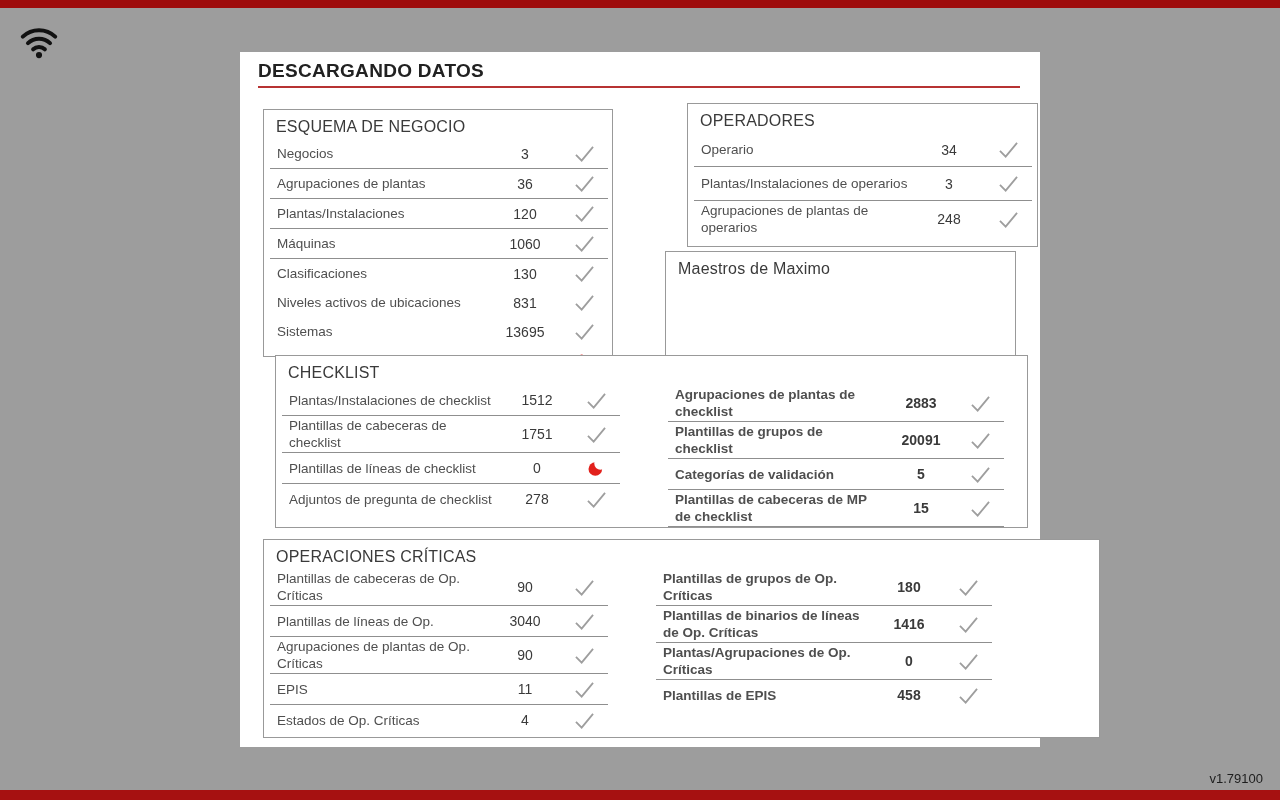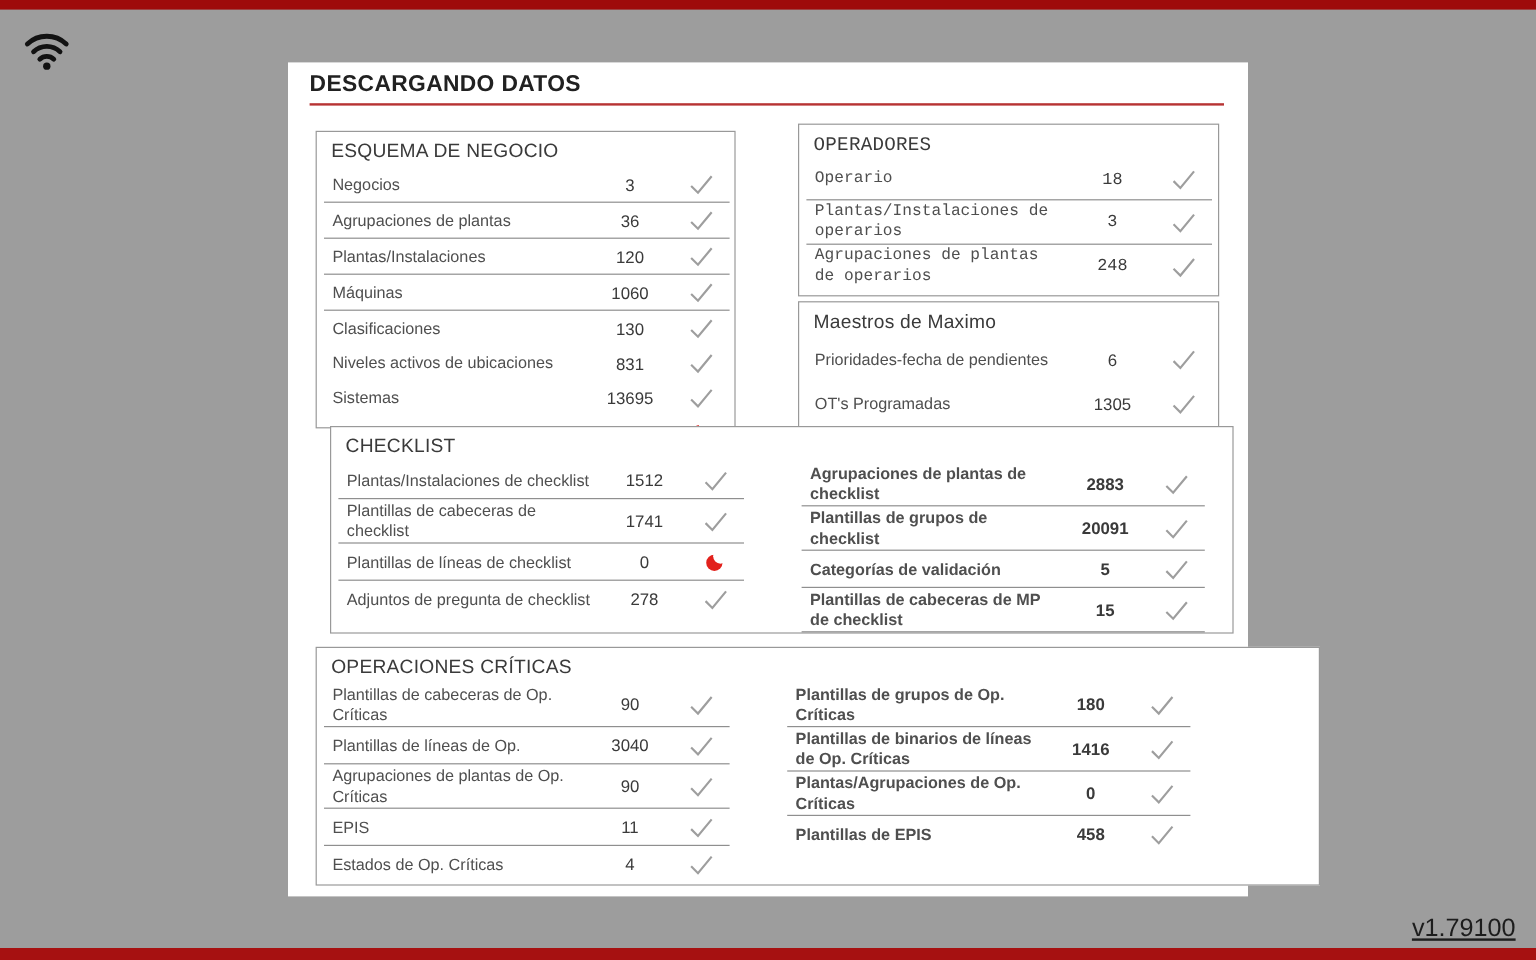--- a/index.html
+++ b/index.html
@@ -27,21 +27,21 @@
   }
   .box{
     position:absolute;background:#fff;
     border:1px solid #999;box-sizing:border-box;
   }
   .box h2{
     margin:8px 0 3px 12px;
     font-size:16px;font-weight:400;color:#3a3a3a;letter-spacing:.2px;
   }
   .box-esquema{left:23px;top:57px;width:350px;height:248px;}
-  .box-operadores{left:425px;top:51px;width:351px;height:144px;font-family:Liberation Mono, monospace;}
+  .box-operadores{left:447px;top:51px;width:351px;height:144px;}
   .box-maestros{left:425px;top:199px;width:351px;height:112px;}
   .box-checklist{left:23px;top:303px;width:753px;height:173px;margin-left:12px;}
   .box-operaciones{left:23px;top:487px;width:837px;height:199px;}
   .cols{display:flex;}
   .col{box-sizing:border-box;}
   .col-0{margin-left:6px;width:338px;}
   .col-1{margin-left:48px;width:336px;font-weight:bold;}
   .row{
     display:flex;align-items:center;
     min-height:27px;padding:1px 0;
@@ -55,21 +55,21 @@
     font-size:13.5px;line-height:17px;color:#4f4f4f;
   }
   .val{
     width:70px;text-align:center;flex:none;
     font-size:14px;color:#3a3a3a;
   }
   .stat{width:48px;text-align:center;flex:none;line-height:0;}
   .stat svg{display:inline-block;vertical-align:middle;}
   .version{
     position:absolute;right:17px;bottom:14px;
-    font-size:21px;color:#1d1d1d;text-decoration:underline;
+    font-size:13px;color:#1d1d1d;
   }
 </style>
 </head>
 <body>
 
 <div class="bar top"></div>
 
 <span class="wifi">
   <svg viewBox="0 0 24 21" width="40" height="34">
     <path d="M2 7.2 A14.5 14.5 0 0 1 22 7.2" stroke="#121212" stroke-width="2.5" fill="none" stroke-linecap="round"></path>
@@ -147,21 +147,21 @@
         </div>
       </div>
   </div>
 
   <div class="box box-operadores">
     <h2>OPERADORES</h2>
     <div class="cols">
         <div class="col col-0">
           <div class="row divider">
             <span class="lbl">Operario</span>
-            <span class="val">18</span>
+            <span class="val">34</span>
             <span class="stat"><svg viewBox="0 0 24 20" width="23" height="19">
                 <path d="M3 11.5 L9 17.5 L21 3" stroke="#9e9e9e" stroke-width="1.9" fill="none"></path>
               </svg></span>
           </div>
           <div class="row divider">
             <span class="lbl">Plantas/Instalaciones de operarios</span>
             <span class="val">3</span>
             <span class="stat"><svg viewBox="0 0 24 20" width="23" height="19">
                 <path d="M3 11.5 L9 17.5 L21 3" stroke="#9e9e9e" stroke-width="1.9" fill="none"></path>
               </svg></span>
@@ -172,54 +172,36 @@
             <span class="stat"><svg viewBox="0 0 24 20" width="23" height="19">
                 <path d="M3 11.5 L9 17.5 L21 3" stroke="#9e9e9e" stroke-width="1.9" fill="none"></path>
               </svg></span>
           </div>
         </div>
       </div>
   </div>
 
   <div class="box box-maestros">
     <h2>Maestros de Maximo</h2>
-    <div class="cols">
-        <div class="col col-0">
-          <div class="row">
-            <span class="lbl">Prioridades-fecha de pendientes</span>
-            <span class="val">6</span>
-            <span class="stat"><svg viewBox="0 0 24 20" width="23" height="19">
-                <path d="M3 11.5 L9 17.5 L21 3" stroke="#9e9e9e" stroke-width="1.9" fill="none"></path>
-              </svg></span>
-          </div>
-          <div class="row">
-            <span class="lbl">OT's Programadas</span>
-            <span class="val">1305</span>
-            <span class="stat"><svg viewBox="0 0 24 20" width="23" height="19">
-                <path d="M3 11.5 L9 17.5 L21 3" stroke="#9e9e9e" stroke-width="1.9" fill="none"></path>
-              </svg></span>
-          </div>
-        </div>
-      </div>
   </div>
 
   <div class="box box-checklist">
     <h2>CHECKLIST</h2>
     <div class="cols">
       <div class="col col-0">
           <div class="row divider">
             <span class="lbl">Plantas/Instalaciones de checklist</span>
             <span class="val">1512</span>
             <span class="stat"><svg viewBox="0 0 24 20" width="23" height="19">
                 <path d="M3 11.5 L9 17.5 L21 3" stroke="#9e9e9e" stroke-width="1.9" fill="none"></path>
               </svg></span>
           </div>
           <div class="row divider">
             <span class="lbl">Plantillas de cabeceras de checklist</span>
-            <span class="val">1741</span>
+            <span class="val">1751</span>
             <span class="stat"><svg viewBox="0 0 24 20" width="23" height="19">
                 <path d="M3 11.5 L9 17.5 L21 3" stroke="#9e9e9e" stroke-width="1.9" fill="none"></path>
               </svg></span>
           </div>
           <div class="row divider">
             <span class="lbl">Plantillas de líneas de checklist</span>
             <span class="val">0</span>
             <span class="stat"><svg viewBox="0 0 20 20" width="17" height="17">
                 <circle cx="8.6" cy="10.6" r="8" fill="#e2211c"></circle>
                 <circle cx="14.6" cy="4.2" r="7.2" fill="#ffffff"></circle>

